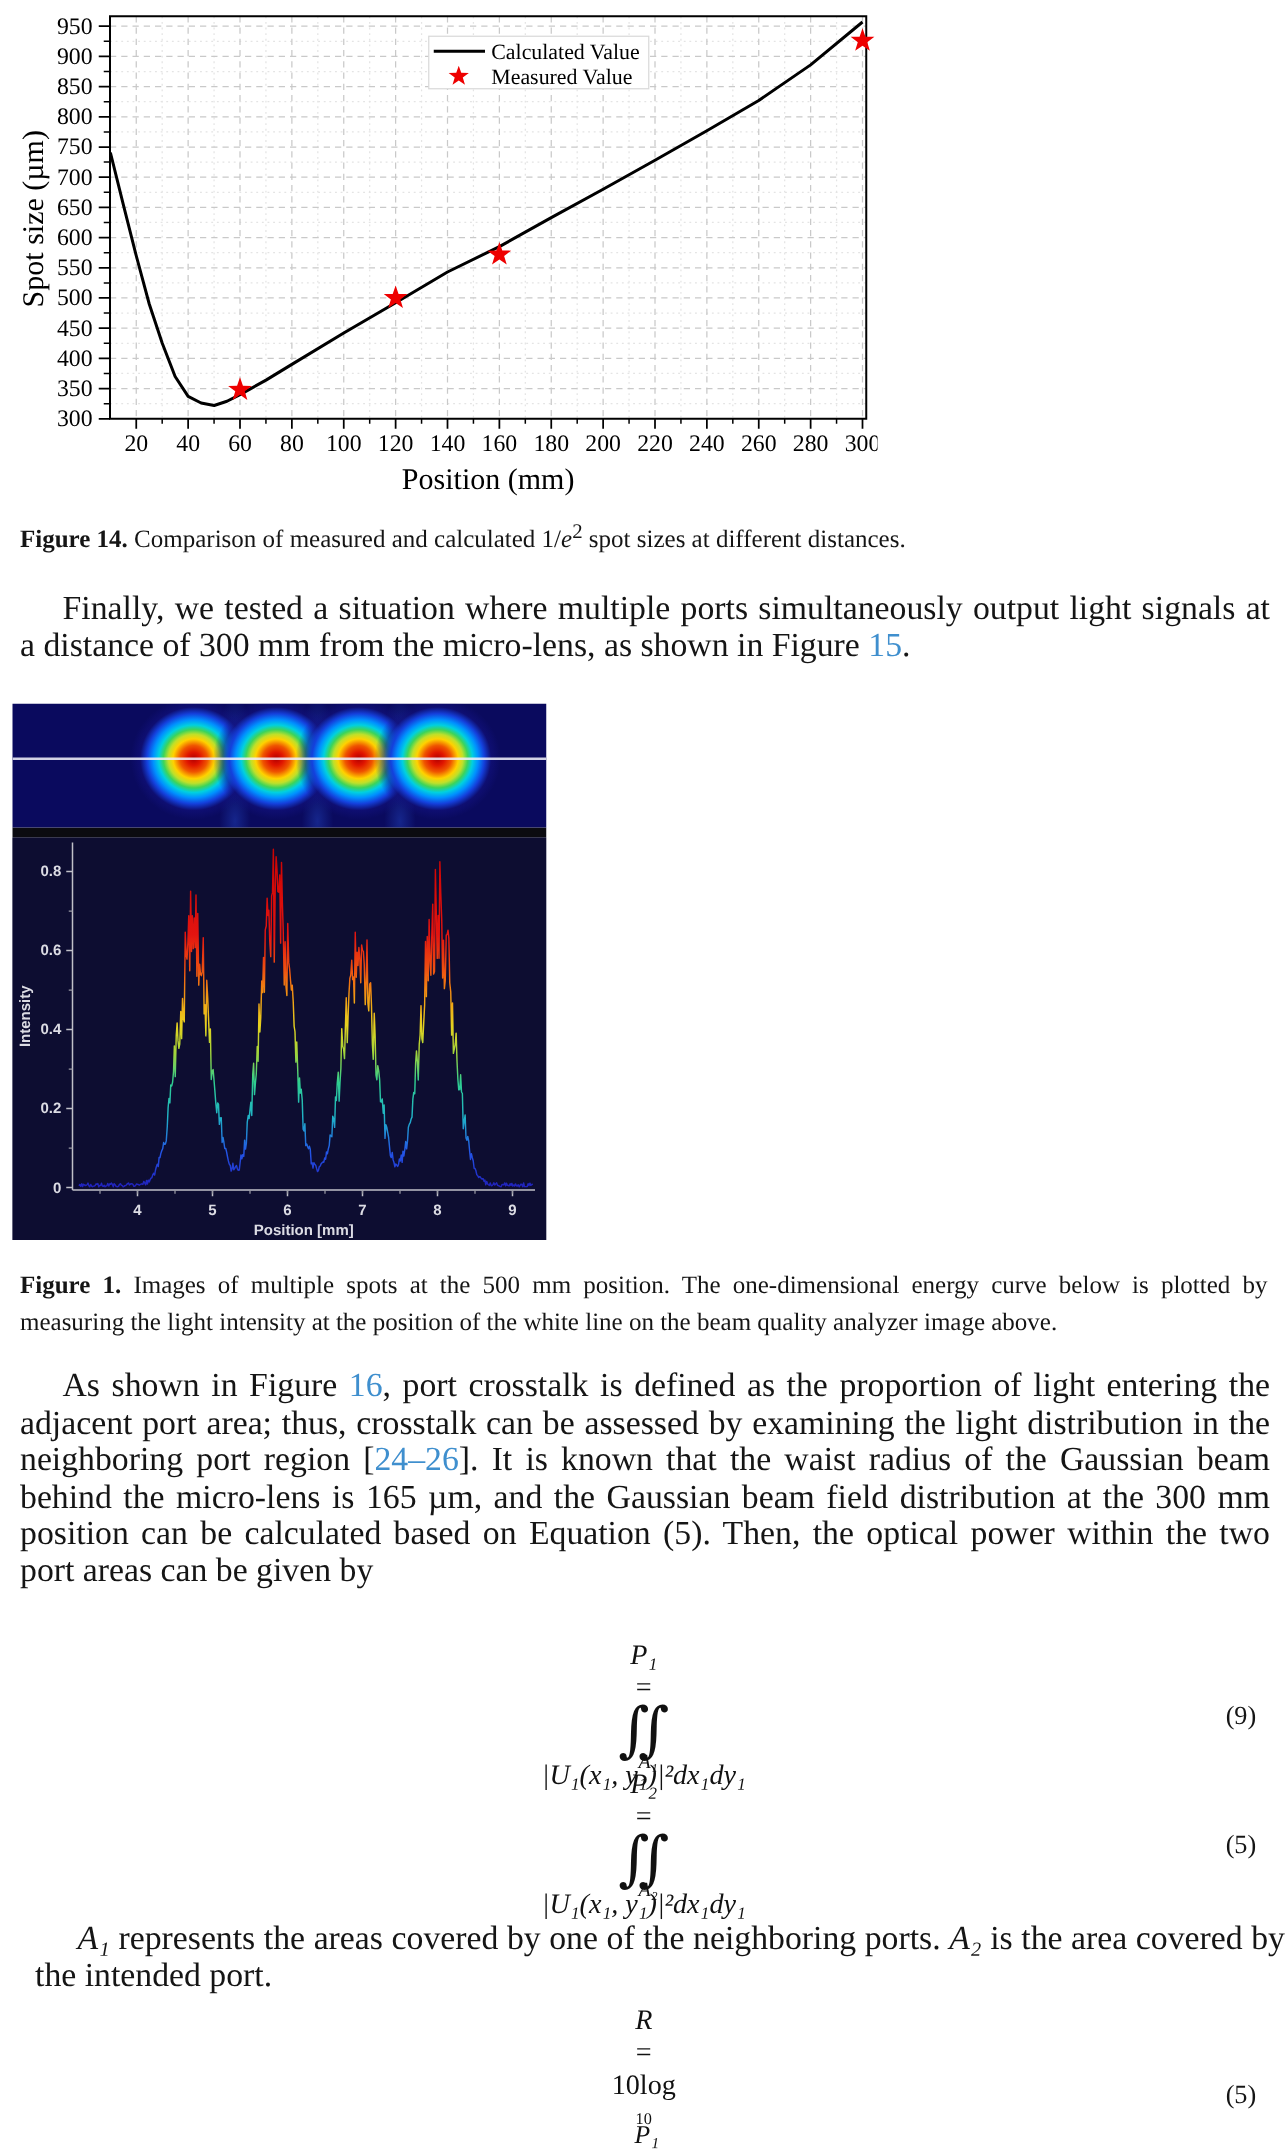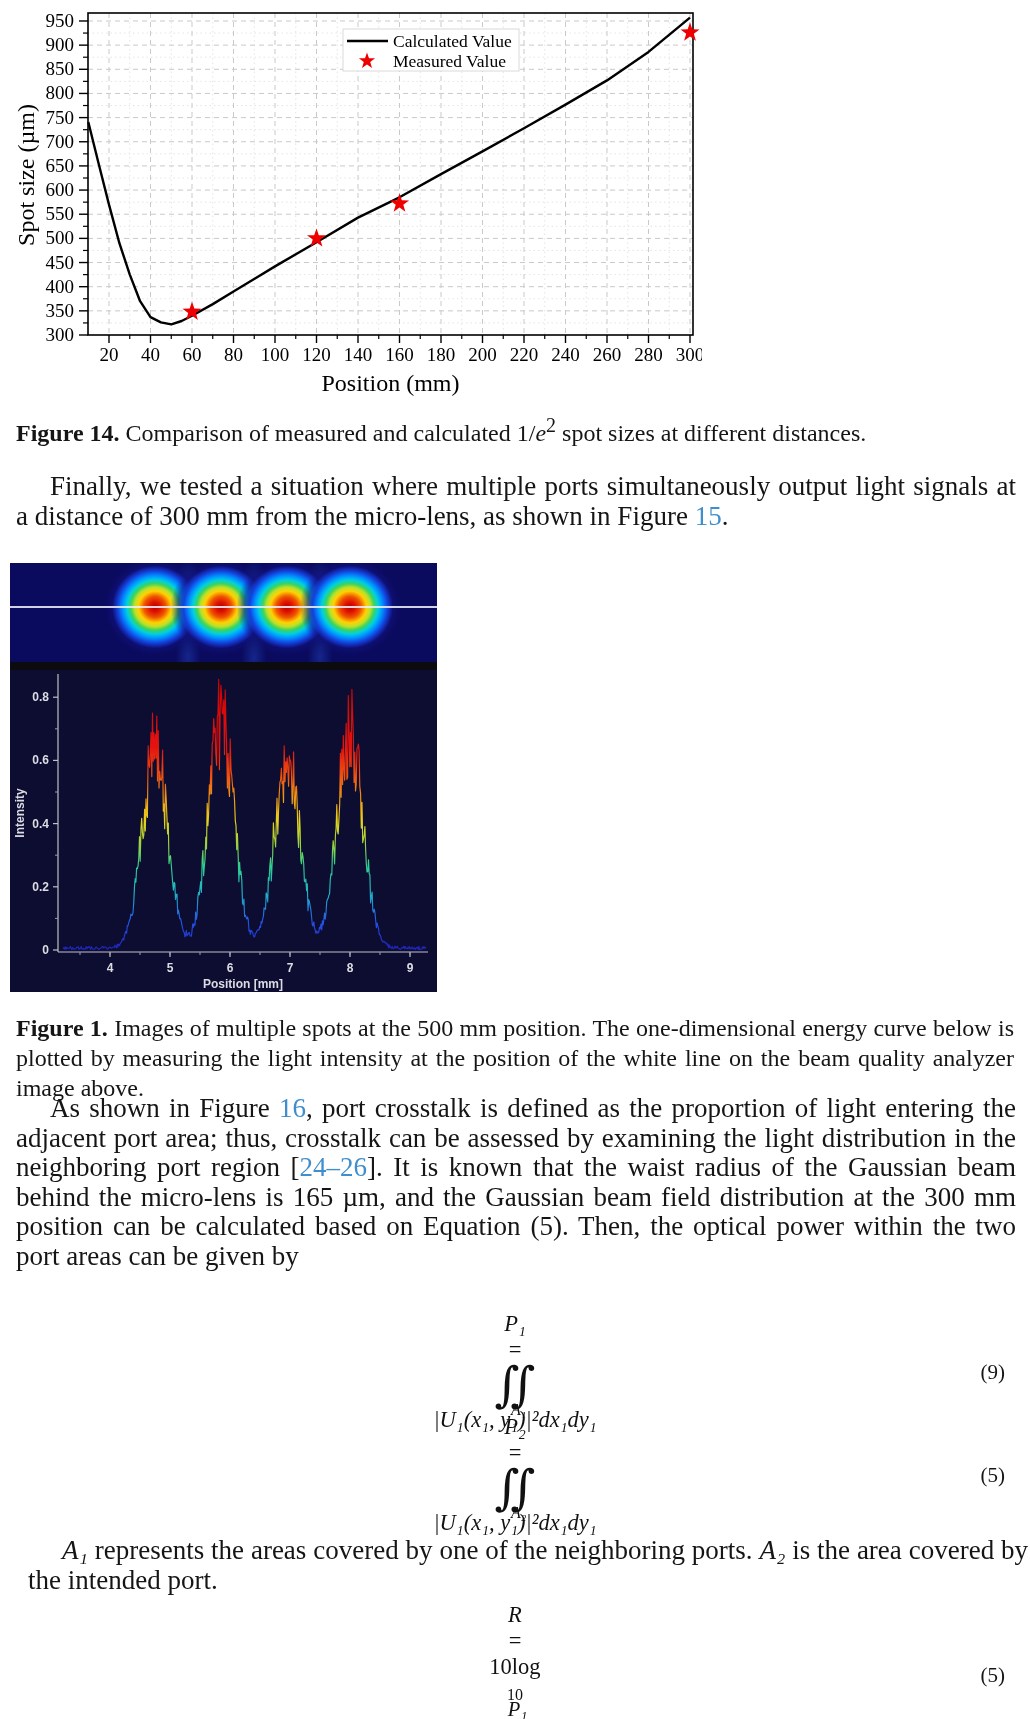--- a/index.html
+++ b/index.html
@@ -1,21 +1,21 @@
 <!DOCTYPE html>
 <html><head>
 <meta charset="utf-8">
 <style>
   html,body{margin:0;padding:0;background:#ffffff;}
   .page{position:relative;width:1030px;height:1719px;background:#ffffff;
         font-family:"Liberation Serif","DejaVu Serif",serif;color:#111;overflow:hidden;}
   .abs{position:absolute;}
   .body-text{font-size:27px;line-height:29.5px;text-align:justify;color:#151515;}
   .indent{text-indent:34px;}
-  .caption{font-size:24px;line-height:30px;text-align:justify;color:#151515;}
+  .caption{font-size:20px;line-height:30px;text-align:justify;color:#151515;}
   .caption b{font-weight:bold;}
   .link{color:#3f8fce;cursor:pointer;text-decoration:none;}
   
   .fig14{left:10px;top:5px;width:692px;height:392px;}
   
   .fig15{left:10px;top:563px;width:427px;height:429px;}
   .beam{position:relative;width:427px;height:99px;background:#0a0a5e;overflow:hidden;}
   .spot{position:absolute;width:110px;height:106px;transform:translate(-50%,-50%);
         background:radial-gradient(closest-side,
           #b20000 0%, #e01500 10%, #ef5500 20%, #ffd200 30%, #bfe02a 37%,
@@ -32,21 +32,21 @@
   .italic{font-style:italic;}
   .eqsign{margin:0 8px;}
   .eqnum{position:absolute;right:25px;font-size:21px;color:#151515;}
   .intwrap{position:relative;display:inline-block;margin:0 5px;}
   .intglyph{font-size:48px;line-height:0.9;display:inline-block;}
   .dom{position:absolute;left:40%;top:86%;font-size:16px;font-style:italic;white-space:nowrap;}
   .frac{display:inline-flex;flex-direction:column;align-items:center;line-height:1.15;
         font-size:20.5px;margin-left:5px;}
   .frac .den{border-top:1.4px solid #151515;padding:1px 4px 0;}
   .frac .num{padding:0 4px 1px;}
-  .logsub{font-size:16px;position:relative;top:6px;}
+  .logsub{font-size:13px;position:relative;top:6px;}
 </style>
 </head>
 <body>
 
 <div class="page">
 
   <div class="abs fig14">
     <svg id="fig14svg" width="692" height="392">
         <rect x="78" y="8" width="605" height="322" fill="#ffffff"></rect>
         <line x1="119.75" y1="8" x2="119.75" y2="330" stroke="#e4e4e4" stroke-width="1" stroke-dasharray="1.5,3"></line>

